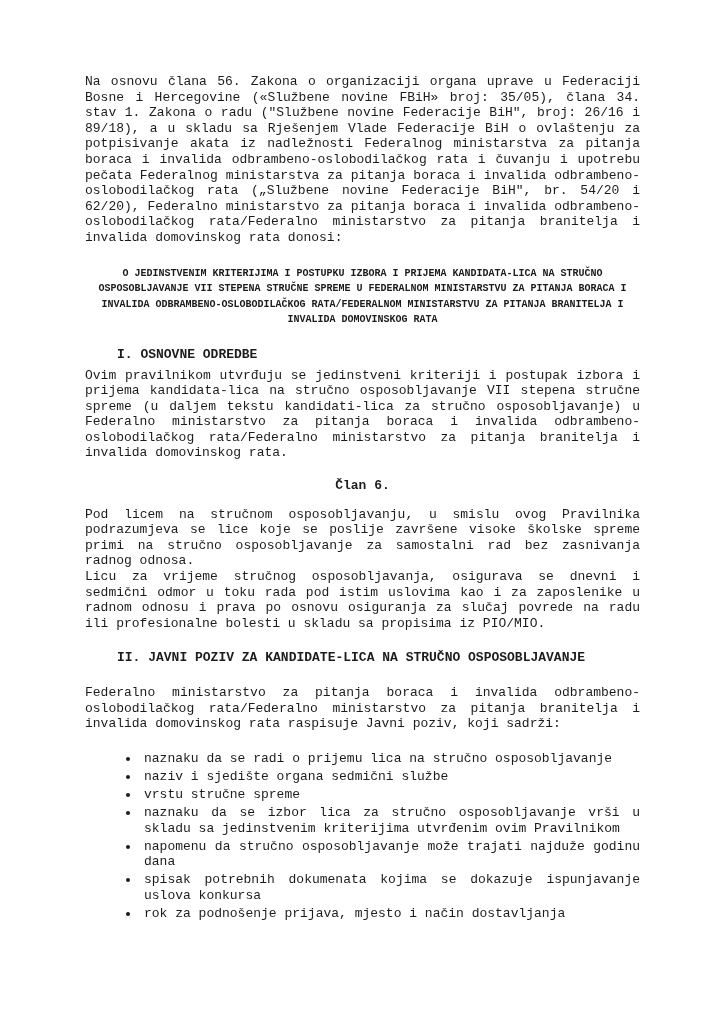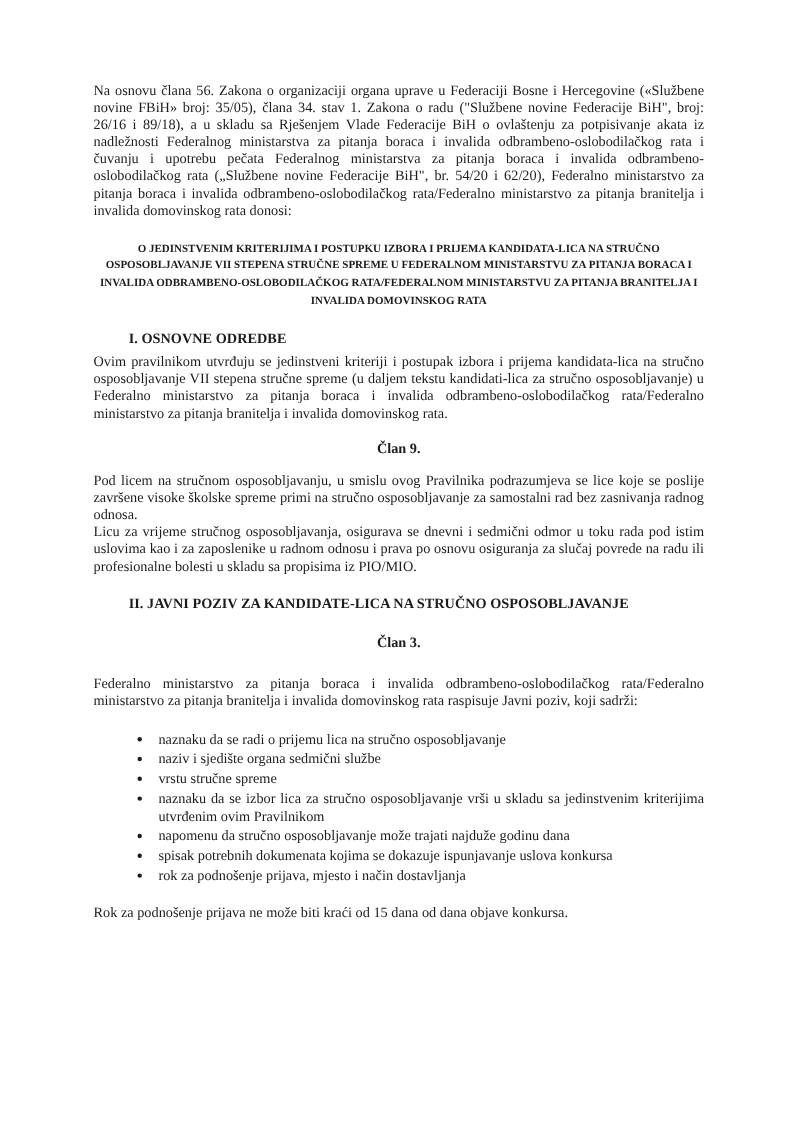--- a/index.html
+++ b/index.html
@@ -8,21 +8,21 @@
     padding: 0;
     background: #ffffff;
   }
   .page {
     position: relative;
     width: 724px;
     height: 1024px;
     box-sizing: border-box;
     background: #ffffff;
     padding: 74px 84px 0 85px;
-    font-family: Liberation Serif, serif;
+    font-family: Liberation Mono, monospace;
     font-size: 13px;
     line-height: 15.6px;
     color: #1c1c1c;
     overflow: hidden;
   }
   .para {
     margin: 0;
     text-align: justify;
   }
   .intro          { margin-bottom: 20px; }
@@ -54,37 +54,35 @@
   <p class="para intro">Na osnovu člana 56. Zakona o organizaciji organa uprave u Federaciji Bosne i Hercegovine («Službene novine FBiH» broj: 35/05), člana 34. stav 1. Zakona o radu ("Službene novine Federacije BiH", broj: 26/16 i 89/18), a u skladu sa Rješenjem Vlade Federacije BiH o ovlaštenju za potpisivanje akata iz nadležnosti Federalnog ministarstva za pitanja boraca i invalida odbrambeno-oslobodilačkog rata i čuvanju i upotrebu pečata Federalnog ministarstva za pitanja boraca i invalida odbrambeno-oslobodilačkog rata („Službene novine Federacije BiH", br. 54/20 i 62/20), Federalno ministarstvo za pitanja boraca i invalida odbrambeno-oslobodilačkog rata/Federalno ministarstvo za pitanja branitelja i invalida domovinskog rata donosi:</p>
 
 
   <h2 class="doc-subtitle">O JEDINSTVENIM KRITERIJIMA I POSTUPKU IZBORA I PRIJEMA KANDIDATA-LICA NA STRUČNO OSPOSOBLJAVANJE VII STEPENA STRUČNE SPREME U FEDERALNOM MINISTARSTVU ZA PITANJA BORACA I INVALIDA ODBRAMBENO-OSLOBODILAČKOG RATA/FEDERALNOM MINISTARSTVU ZA PITANJA BRANITELJA I INVALIDA DOMOVINSKOG RATA</h2>
 
   <h3 class="section-heading">I. OSNOVNE ODREDBE</h3>
 
 
   <p class="para after-gap-md">Ovim pravilnikom utvrđuju se jedinstveni kriteriji i postupak izbora i prijema kandidata-lica na stručno osposobljavanje VII stepena stručne spreme (u daljem tekstu kandidati-lica za stručno osposobljavanje) u Federalno ministarstvo za pitanja boraca i invalida odbrambeno-oslobodilačkog rata/Federalno ministarstvo za pitanja branitelja i invalida domovinskog rata.</p>
 
-  <h4 class="article-label">Član 9.</h4>
+  <h4 class="article-label">Član 6.</h4>
 
   <p class="para">Pod licem na stručnom osposobljavanju, u smislu ovog Pravilnika podrazumjeva se lice koje se poslije završene visoke školske spreme primi na stručno osposobljavanje za samostalni rad bez zasnivanja radnog odnosa.</p>
 
   <p class="para after-gap-lg">Licu za vrijeme stručnog osposobljavanja, osigurava se dnevni i sedmični odmor u toku rada pod istim uslovima kao i za zaposlenike u radnom odnosu i prava po osnovu osiguranja za slučaj povrede na radu ili profesionalne bolesti u skladu sa propisima iz PIO/MIO.</p>
 
   <h3 class="section-heading sec2">II. JAVNI POZIV ZA KANDIDATE-LICA NA STRUČNO OSPOSOBLJAVANJE</h3>
 
-  <h4 class="article-label wide-gap">Član 3.</h4>
 
   <p class="para after-gap-lg">Federalno ministarstvo za pitanja boraca i invalida odbrambeno-oslobodilačkog rata/Federalno ministarstvo za pitanja branitelja i invalida domovinskog rata raspisuje Javni poziv, koji sadrži:</p>
 
   <ul class="bullets">
     <li>naznaku da se radi o prijemu lica na stručno osposobljavanje</li>
     <li>naziv i sjedište organa sedmični službe</li>
     <li>vrstu stručne spreme</li>
     <li>naznaku da se izbor lica za stručno osposobljavanje vrši u skladu sa jedinstvenim kriterijima utvrđenim ovim Pravilnikom</li>
     <li>napomenu da stručno osposobljavanje može trajati najduže godinu dana</li>
     <li>spisak potrebnih dokumenata kojima se dokazuje ispunjavanje uslova konkursa</li>
     <li>rok za podnošenje prijava, mjesto i način dostavljanja</li>
   </ul>
 
-  <p class="para closing">Rok za podnošenje prijava ne može biti kraći od 15 dana od dana objave konkursa.</p>
 
 </div>
 
 </body></html>

